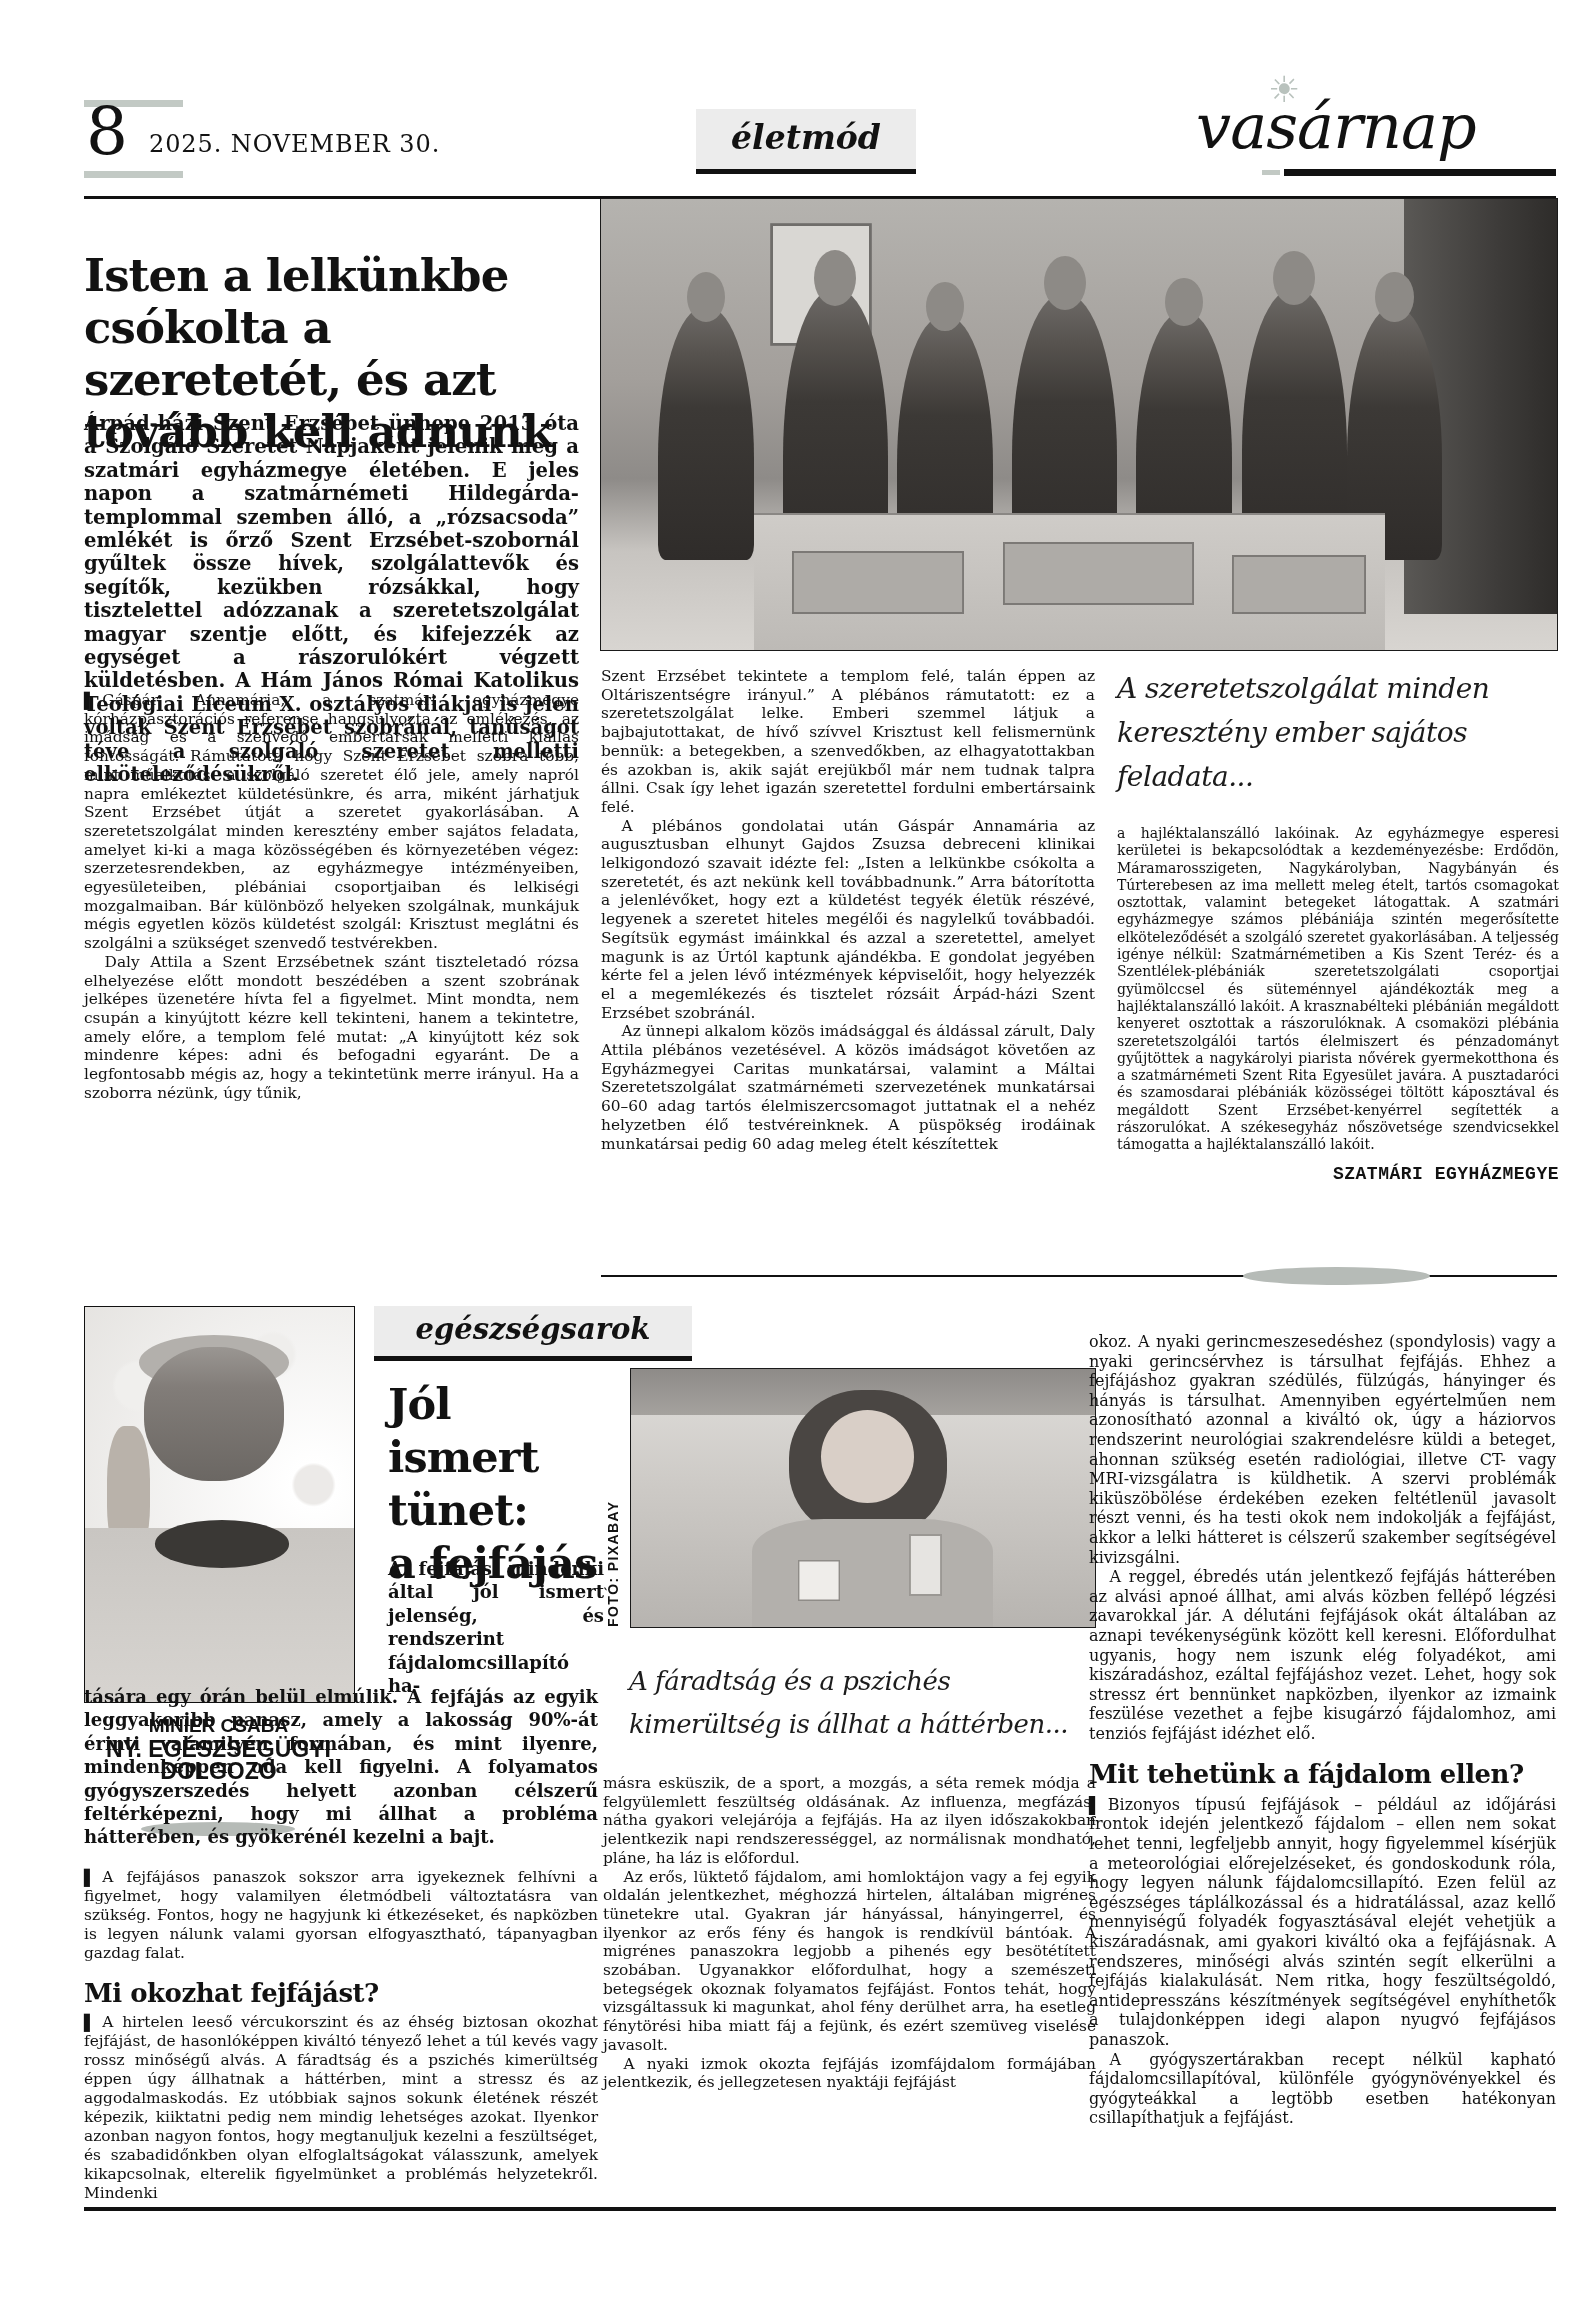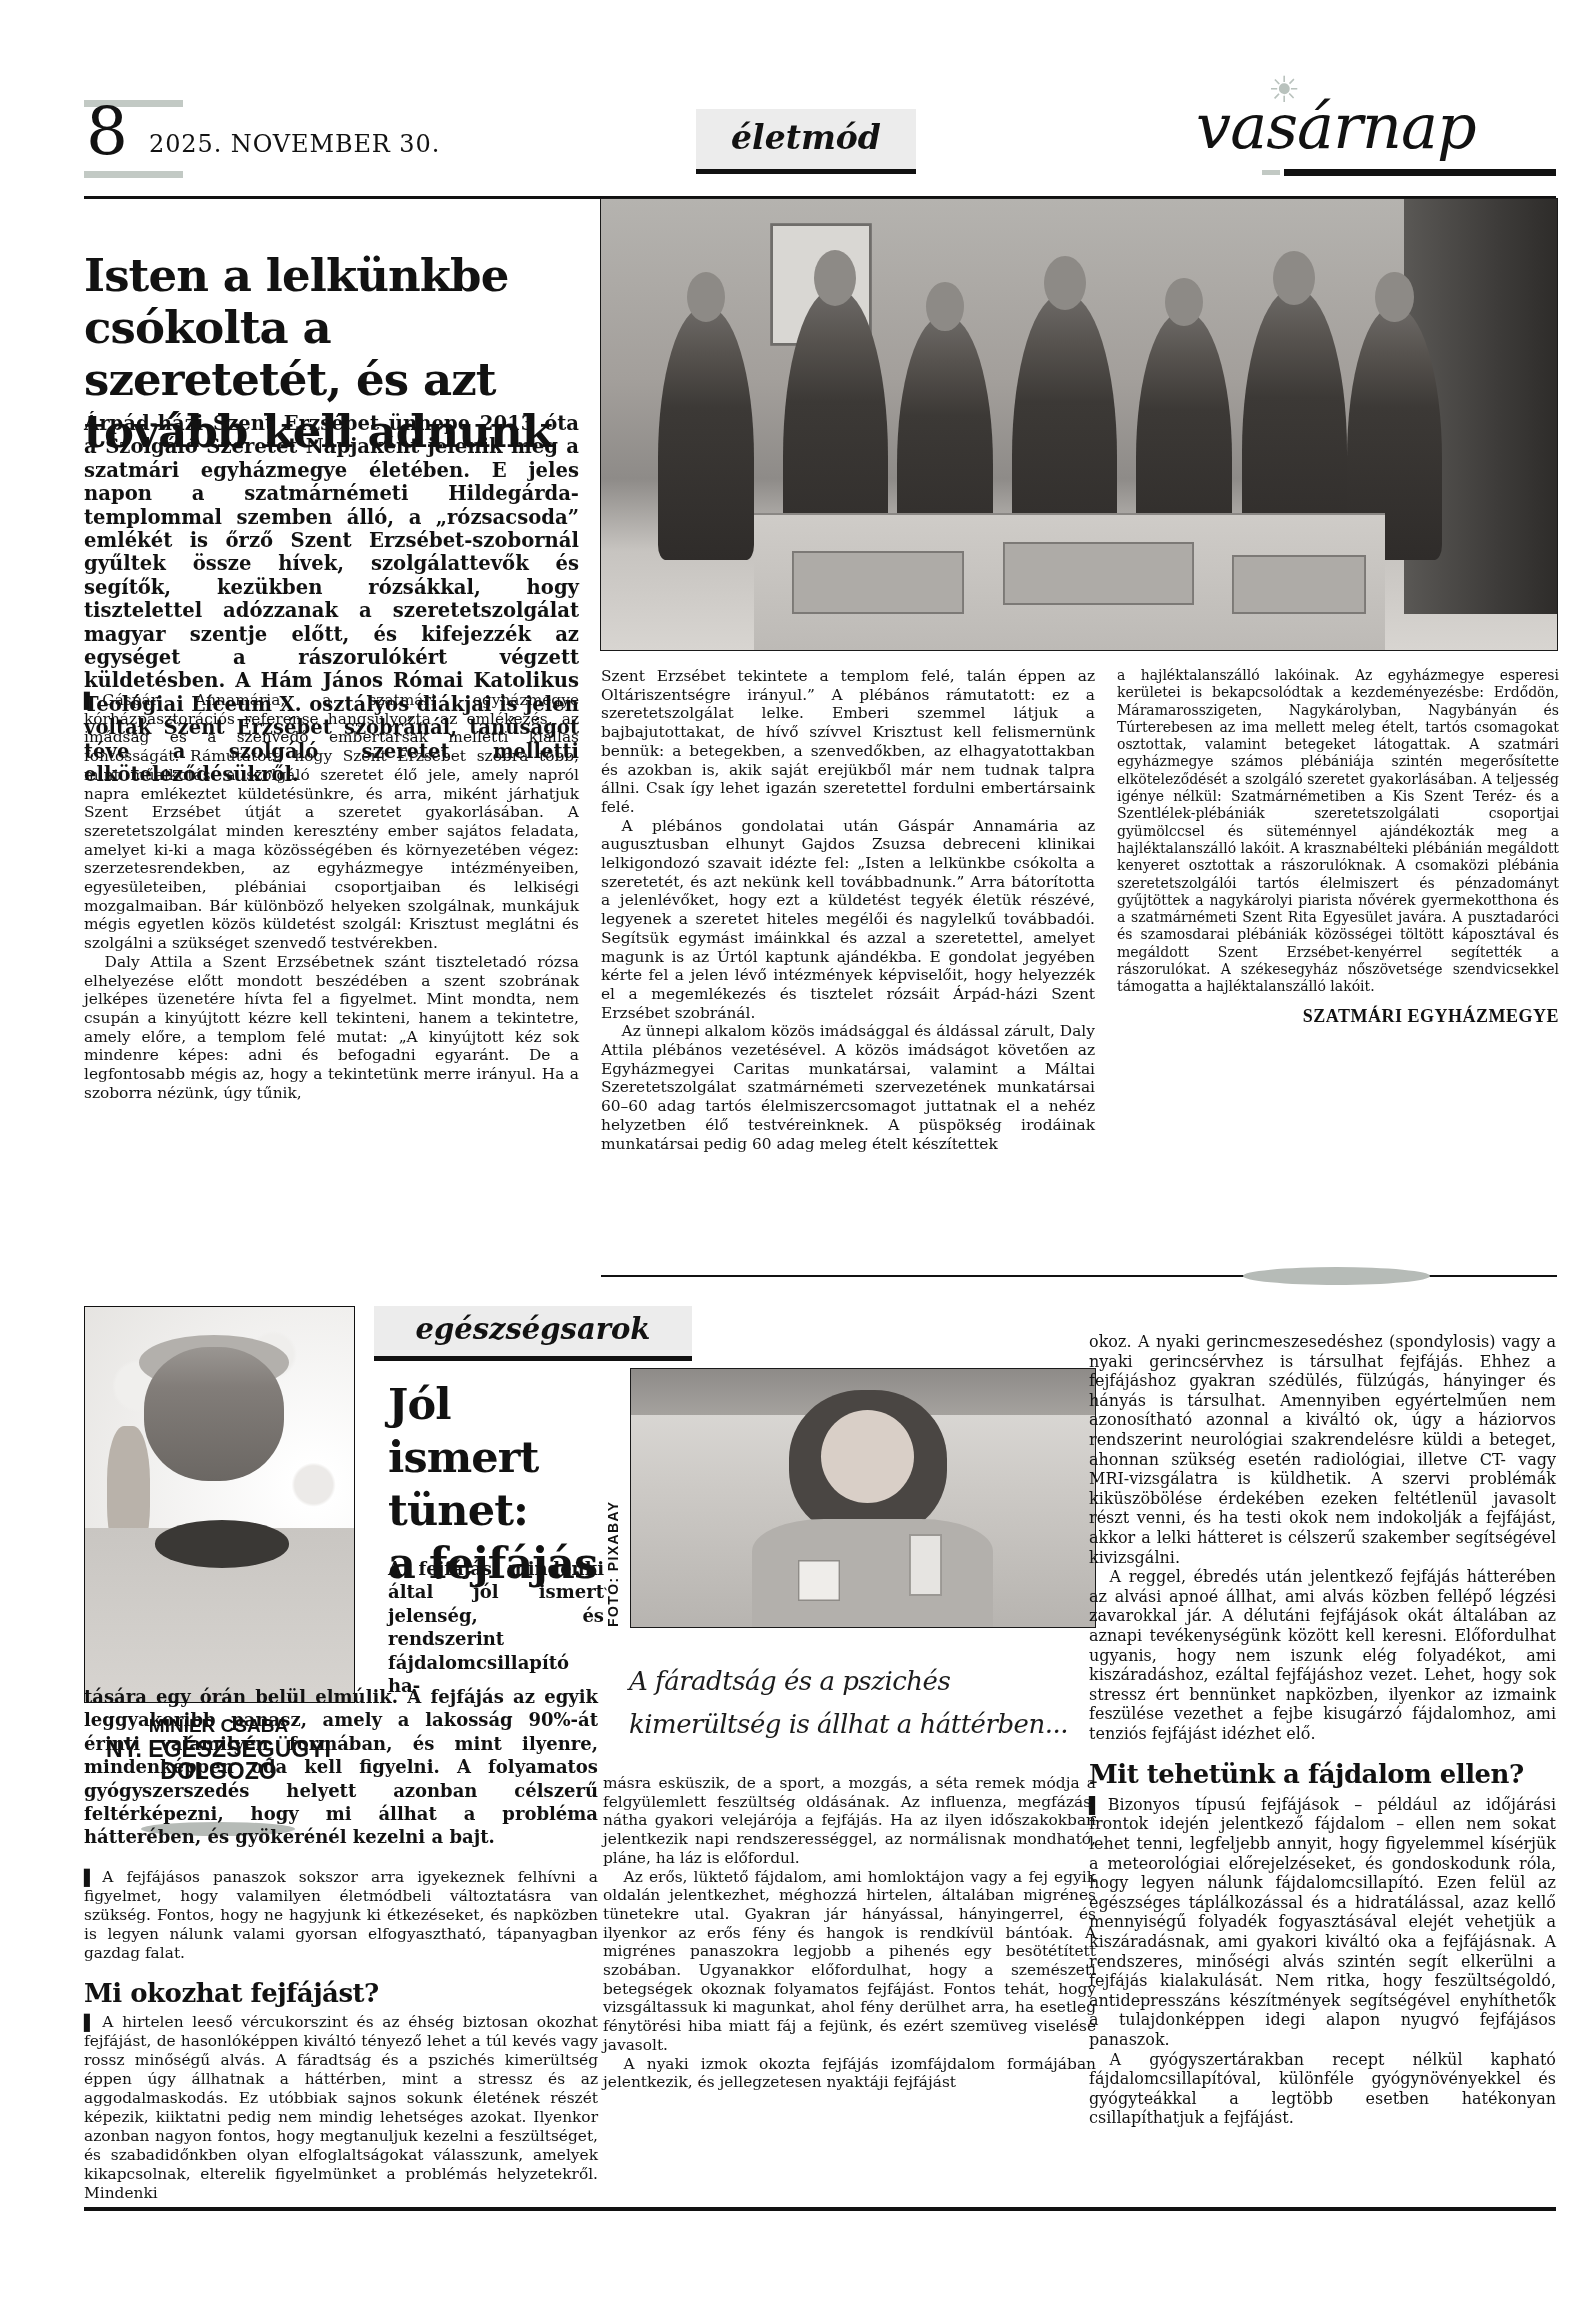--- a/index.html
+++ b/index.html
@@ -28,21 +28,21 @@
       font-size:19.6px;line-height:23.4px;text-align:justify;}
   .bodycol{position:absolute;text-align:justify;}
   .bodycol p{margin:0;text-align:justify;}
   .col-1{left:84px;top:691px;width:495px;font-size:15.4px;line-height:18.7px;}
   .col-2{left:601px;top:667px;width:494px;font-size:15.4px;line-height:18.7px;}
   .col-3{left:1117px;top:667px;width:442px;font-size:14px;line-height:17.3px;}
   .indent{text-indent:20.6px;}
   .marker{display:inline-block;margin-right:6.5px;transform:translateY(0.9px);}
   .pull-quote{font-style:italic;font-size:28px;line-height:44px;text-align:left;
       font-weight:500;letter-spacing:-0.5px;margin:0 0 26px 0;color:#1c1c1c;}
-  .byline{margin-top:12px;text-align:right;font-family:Liberation Serif, serif;
+  .byline{margin-top:12px;text-align:right;font-family:Liberation Mono, monospace;
       font-weight:bold;font-size:18px;letter-spacing:0.5px;}
   .subhead{font-weight:bold;font-size:26px;letter-spacing:-0.5px;margin:21.5px 0 10.3px 0;text-align:left;}
   
   .photo{position:absolute;overflow:hidden;background:#9c9c9c;}
   .photo div{position:absolute;}
   .main-photo{left:601px;top:199px;width:956px;height:451px;outline:1.4px solid #1a1a1a;
       background:linear-gradient(180deg,#b5b3af 0%,#a39f9b 40%,#8e8b88 62%,#c7c4c0 78%,#d8d5d1 100%);}
   .mp-window{left:18%;top:6%;width:10%;height:26%;background:#d9d7d3;box-shadow:0 0 0 2.8px #6f6d6a;}
   .mp-cab{right:0;top:0;width:16%;height:92%;background:linear-gradient(90deg,#5a5855,#3e3c3a 60%,#2e2c2a);}
   .person{border-radius:48% 48% 8% 8%/60% 60% 6% 6%;background:linear-gradient(180deg,#6e6b68 0%,#57534f 18%,#3c3936 40%,#2f2c2a 100%);}
@@ -137,20 +137,21 @@
     <p class="indent">Daly Attila a Szent Erzsébetnek szánt tiszteletadó rózsa elhelyezése előtt mondott beszédében a szent szobrának jelképes üzenetére hívta fel a figyelmet. Mint mondta, nem csupán a kinyújtott kézre kell tekinteni, hanem a tekintetre, amely előre, a templom felé mutat: „A kinyújtott kéz sok mindenre képes: adni és befogadni egyaránt. De a legfontosabb mégis az, hogy a tekintetünk merre irányul. Ha a szoborra nézünk, úgy tűnik,</p>
   </div>
 
   <div class="bodycol col-2">
     <p>Szent Erzsébet tekintete a templom felé, talán éppen az Oltáriszentségre irányul.” A plébános rámutatott: ez a szeretetszolgálat lelke. Emberi szemmel látjuk a bajbajutottakat, de hívő szívvel Krisztust kell felismernünk bennük: a betegekben, a szenvedőkben, az elhagyatottakban és azokban is, akik saját erejükből már nem tudnak talpra állni. Csak így lehet igazán szeretettel fordulni embertársaink felé.</p>
     <p class="indent">A plébános gondolatai után Gáspár Annamária az augusztusban elhunyt Gajdos Zsuzsa debreceni klinikai lelkigondozó szavait idézte fel: „Isten a lelkünkbe csókolta a szeretetét, és azt nekünk kell továbbadnunk.” Arra bátorította a jelenlévőket, hogy ezt a küldetést tegyék életük részévé, legyenek a szeretet hiteles megélői és nagylelkű továbbadói. Segítsük egymást imáinkkal és azzal a szeretettel, amelyet magunk is az Úrtól kaptunk ajándékba. E gondolat jegyében kérte fel a jelen lévő intézmények képviselőit, hogy helyezzék el a megemlékezés és tisztelet rózsáit Árpád-házi Szent Erzsébet szobránál.</p>
     <p class="indent">Az ünnepi alkalom közös imádsággal és áldással zárult, Daly Attila plébános vezetésével. A közös imádságot követően az Egyházmegyei Caritas munkatársai, valamint a Máltai Szeretetszolgálat szatmárnémeti szervezetének munkatársai 60–60 adag tartós élelmiszercsomagot juttatnak el a nehéz helyzetben élő testvéreinknek. A püspökség irodáinak munkatársai pedig 60 adag meleg ételt készítettek</p>
   </div>
 
   <div class="bodycol col-3">
+    <div class="pull-quote">A szeretetszolgálat minden keresztény ember sajátos feladata...</div>
     <p>a hajléktalanszálló lakóinak. Az egyházmegye esperesi kerületei is bekapcsolódtak a kezdeményezésbe: Erdődön, Máramarosszigeten, Nagykárolyban, Nagybányán és Túrterebesen az ima mellett meleg ételt, tartós csomagokat osztottak, valamint betegeket látogattak. A szatmári egyházmegye számos plébániája szintén megerősítette elköteleződését a szolgáló szeretet gyakorlásában. A teljesség igénye nélkül: Szatmárnémetiben a Kis Szent Teréz- és a Szentlélek-plébániák szeretetszolgálati csoportjai gyümölccsel és süteménnyel ajándékozták meg a hajléktalanszálló lakóit. A krasznabélteki plébánián megáldott kenyeret osztottak a rászorulóknak. A csomaközi plébánia szeretetszolgálói tartós élelmiszert és pénzadományt gyűjtöttek a nagykárolyi piarista nővérek gyermekotthona és a szatmárnémeti Szent Rita Egyesület javára. A pusztadaróci és szamosdarai plébániák közösségei töltött káposztával és megáldott Szent Erzsébet-kenyérrel segítették a rászorulókat. A székesegyház nőszövetsége szendvicsekkel támogatta a hajléktalanszálló lakóit.</p>
     <div class="byline">SZATMÁRI EGYHÁZMEGYE</div>
   </div>
 
   <div class="divider-line"></div>
   <div class="divider-ellipse"></div>
 
   <div class="photo portrait-photo">
     <div class="pp-hair"></div>
     <div class="pp-head"></div>

